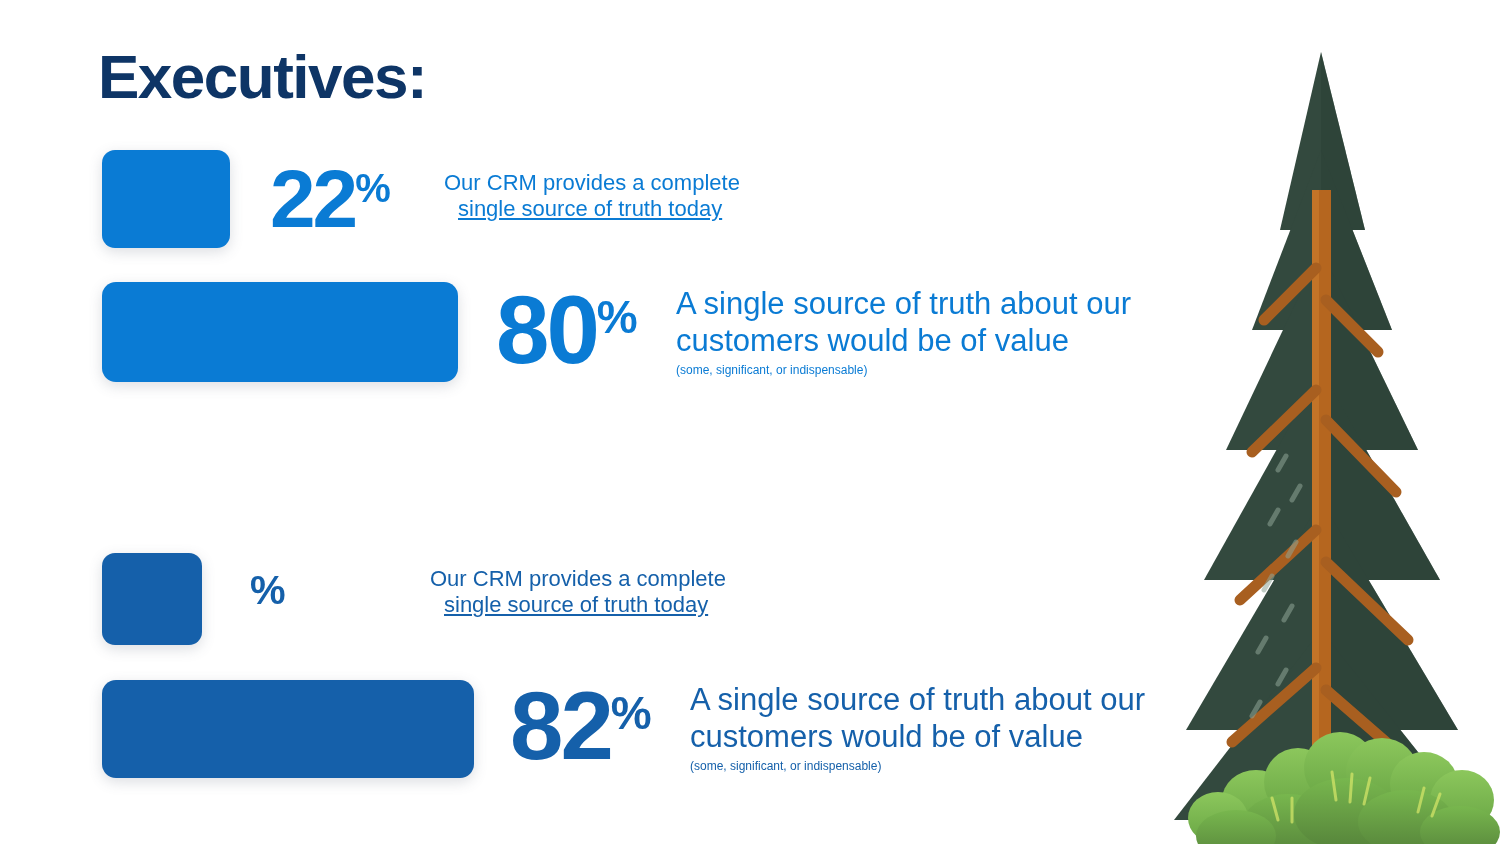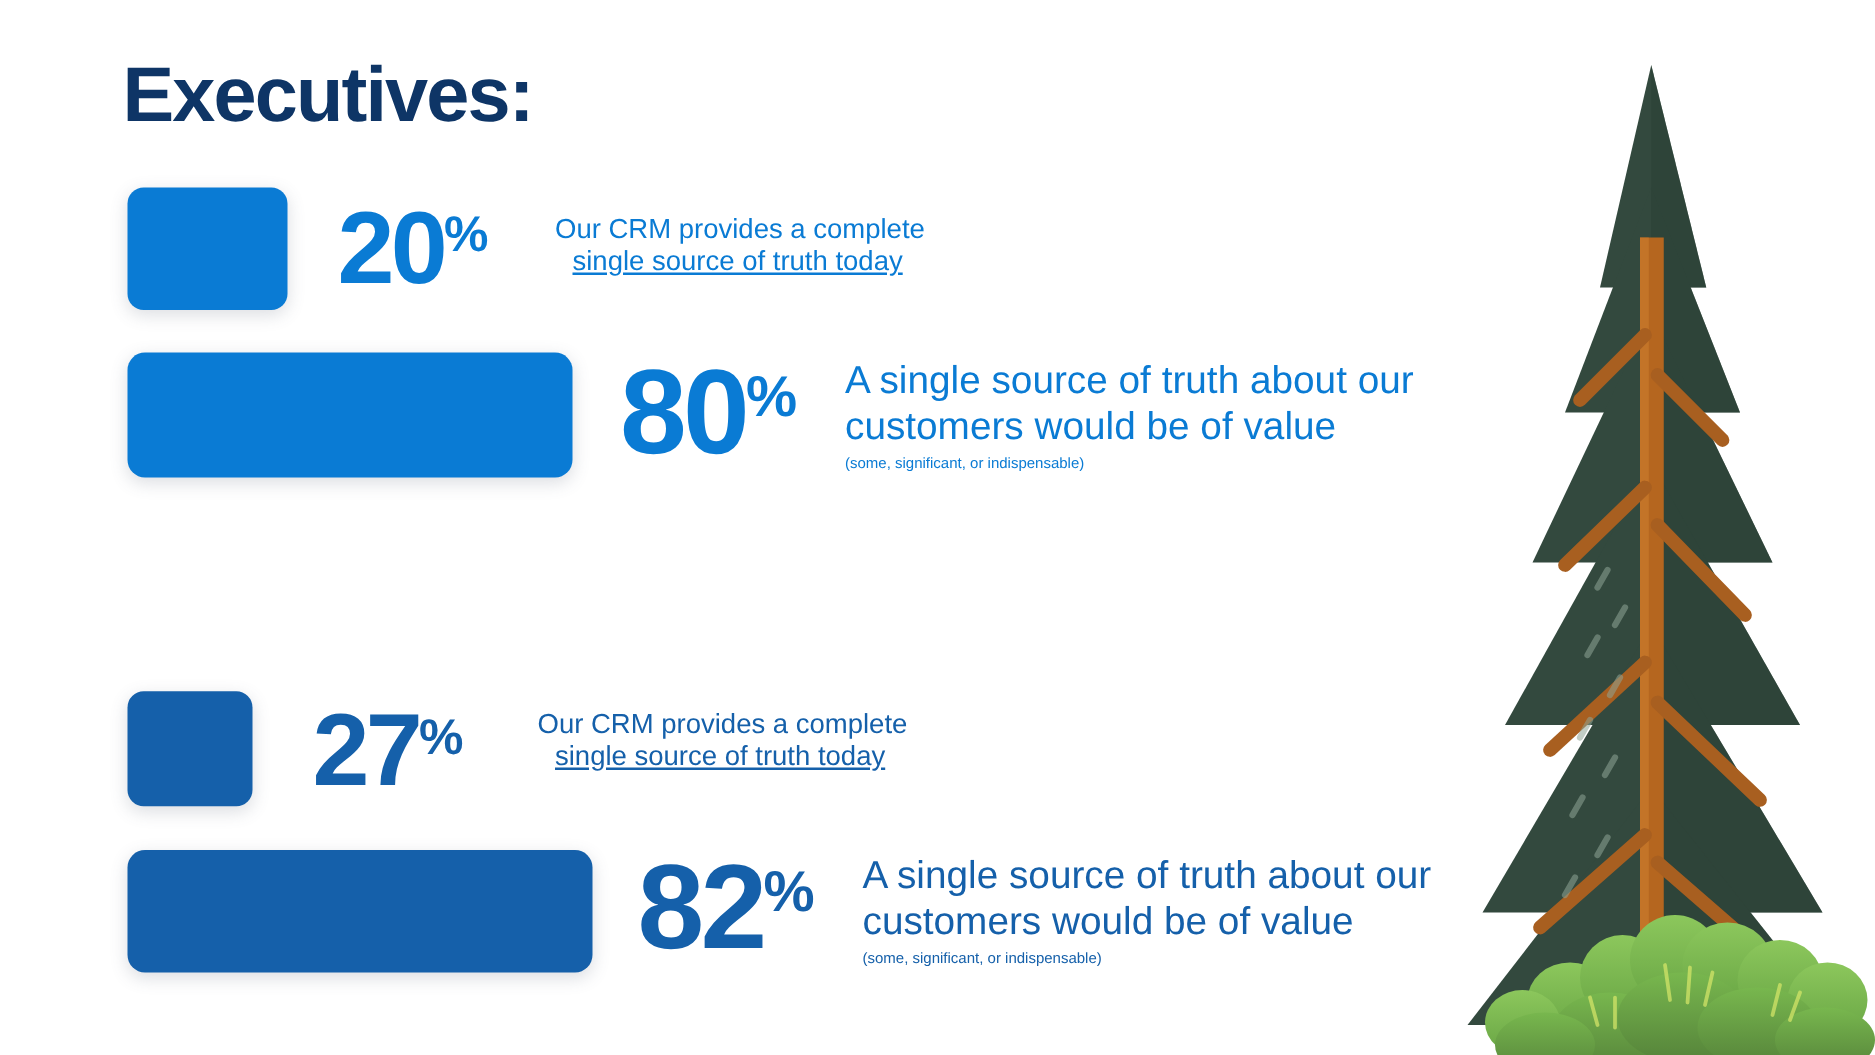--- a/index.html
+++ b/index.html
@@ -103,21 +103,21 @@
 
 <div class="canvas">
 
   <div class="content">
 
     <div class="section-heading" id="heading-exec" style="color: rgb(14, 53, 102);">Executives:</div>
 
     <div class="row">
       <div class="bar small" id="bar-exec-32" style="left: 90px; top: 150px; width: 128px; height: 98px; background: rgb(10, 123, 212);"></div>
       <div class="pct-block sz-32" id="pct-exec-32" style="left: 258px; top: 166px; color: rgb(10, 123, 212);">
-        <span class="pct-num">20</span>
+        <span class="pct-num">22</span>
         <span class="pct-sym">%</span>
       </div>
       <div class="caption cap-sm" id="cap-exec-32" style="left: 432px; top: 170px; color: rgb(10, 123, 212);">
         <span class="cl">Our CRM provides a complete</span>
         <span class="cl indent">single source of truth today</span>
       </div>
     </div>
 
     <div class="row">
       <div class="bar" id="bar-exec-90" style="left: 90px; top: 282px; width: 356px; height: 100px; background: rgb(10, 123, 212);"></div>
@@ -129,21 +129,20 @@
         <span class="cl">A single source of truth about our</span>
         <span class="cl">customers would be of value</span>
         <span class="note">(some, significant, or indispensable)</span>
       </div>
     </div>
 
 
     <div class="row">
       <div class="bar small" id="bar-emp-27" style="left: 90px; top: 553px; width: 100px; height: 92px; background: rgb(21, 96, 170);"></div>
       <div class="pct-block sz-32" id="pct-emp-27" style="left: 238px; top: 568px; color: rgb(21, 96, 170);">
-        <span class="pct-num">27</span>
         <span class="pct-sym">%</span>
       </div>
       <div class="caption cap-sm" id="cap-emp-27" style="left: 418px; top: 566px; color: rgb(21, 96, 170);">
         <span class="cl">Our CRM provides a complete</span>
         <span class="cl indent">single source of truth today</span>
       </div>
     </div>
 
     <div class="row">
       <div class="bar" id="bar-emp-94" style="left: 90px; top: 680px; width: 372px; height: 98px; background: rgb(21, 96, 170);"></div>

